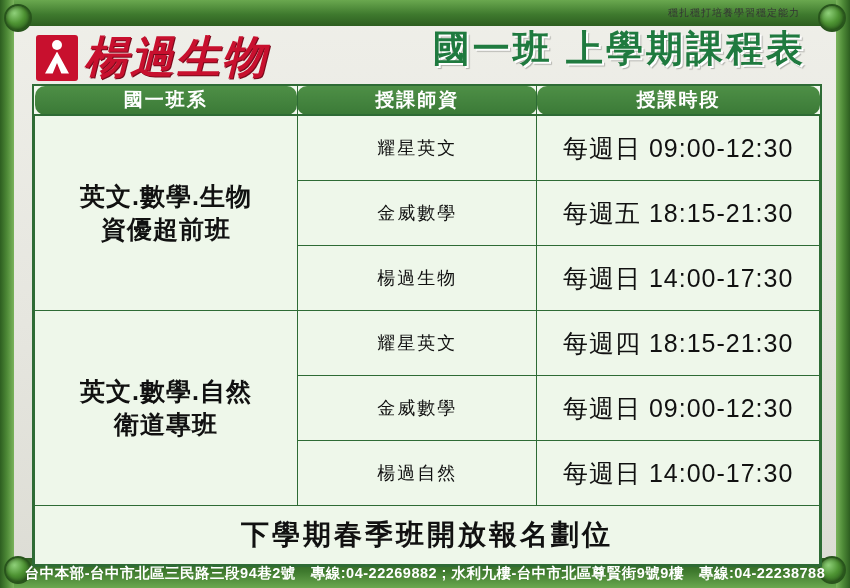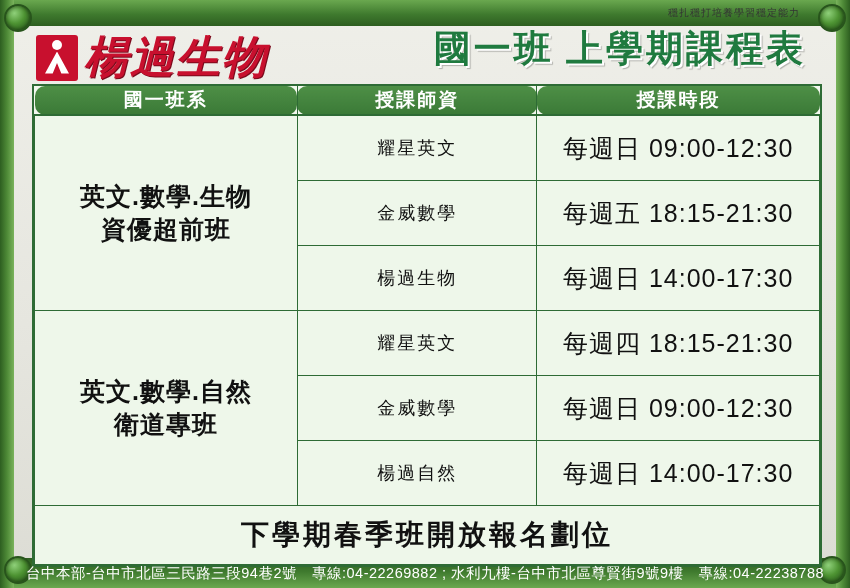--- a/index.html
+++ b/index.html
@@ -117,21 +117,21 @@
     right: 36px;
     top: 6px;
     font-size: 10px;
     color: #333333;
     letter-spacing: 1px;
   }
   .main-title {
     position: absolute;
     right: 30px;
     top: 24px;
-    font-family: Liberation Serif, serif;
+    font-family: Liberation Sans, sans-serif;
     font-size: 37px;
     font-weight: bold;
     color: #1f7a3f;
     letter-spacing: 3px;
     text-shadow: 2px 2px 0 #ffffff, 3px 3px 1px rgba(0,0,0,0.25);
     margin-left: 47px;
   }
 
   
   .table-wrap {
@@ -199,21 +199,21 @@
     left: 0;
     bottom: 0;
     width: 822px;
     height: 30px;
     display: flex;
     align-items: center;
     justify-content: center;
   }
   .footer-text {
     font-size: 14.5px;
-    font-weight: normal;
+    font-weight: bold;
     color: #ffffff;
     letter-spacing: 0.5px;
     white-space: nowrap;
   }
 </style>
 </head>
 <body>
 
 <div class="poster">
 

